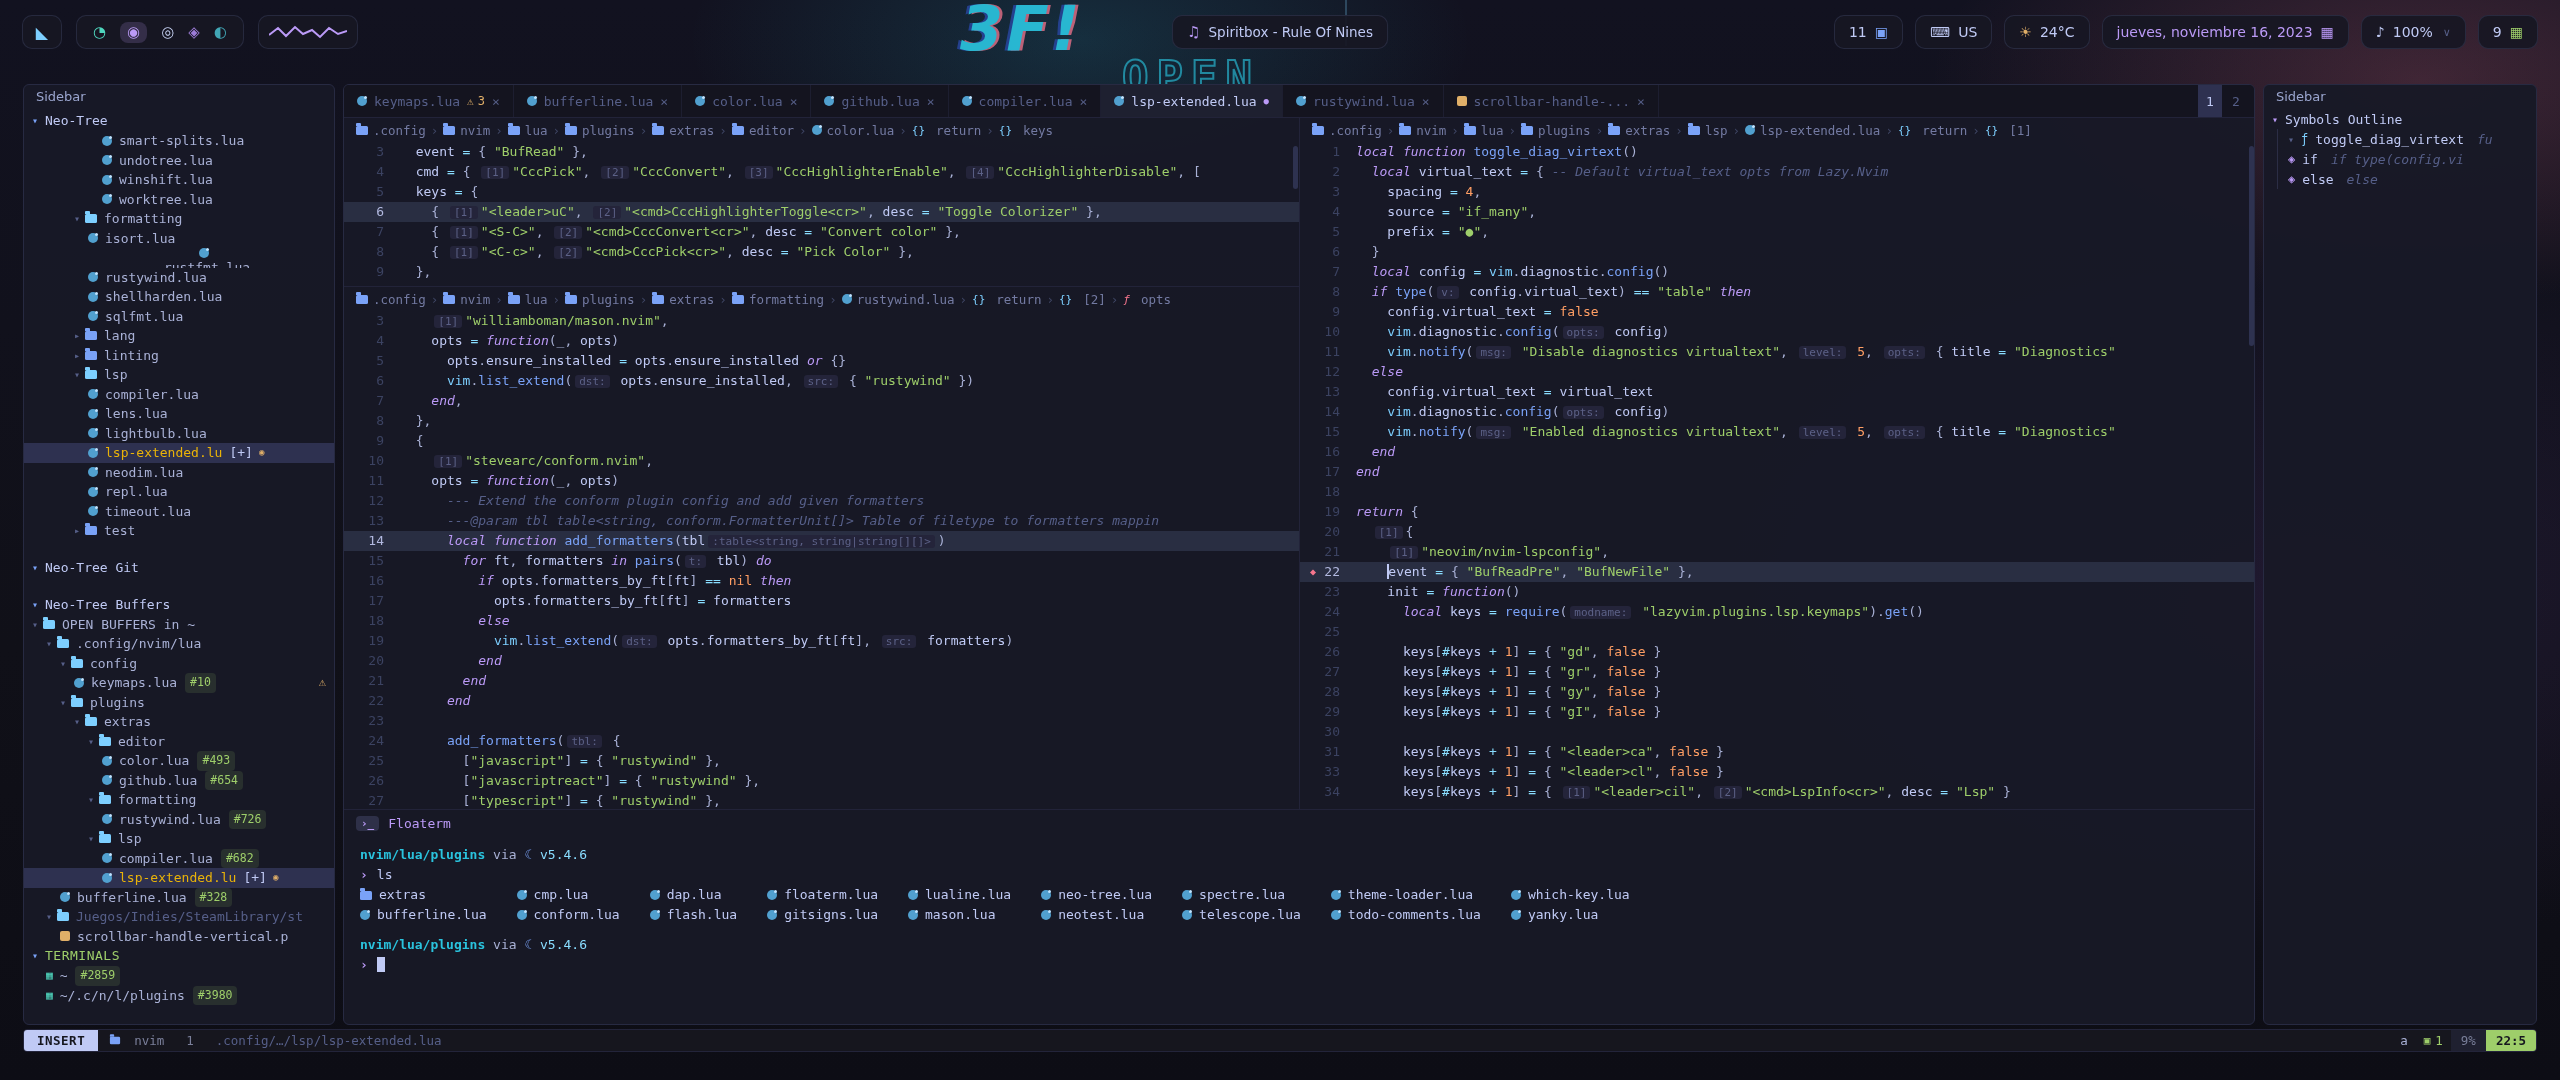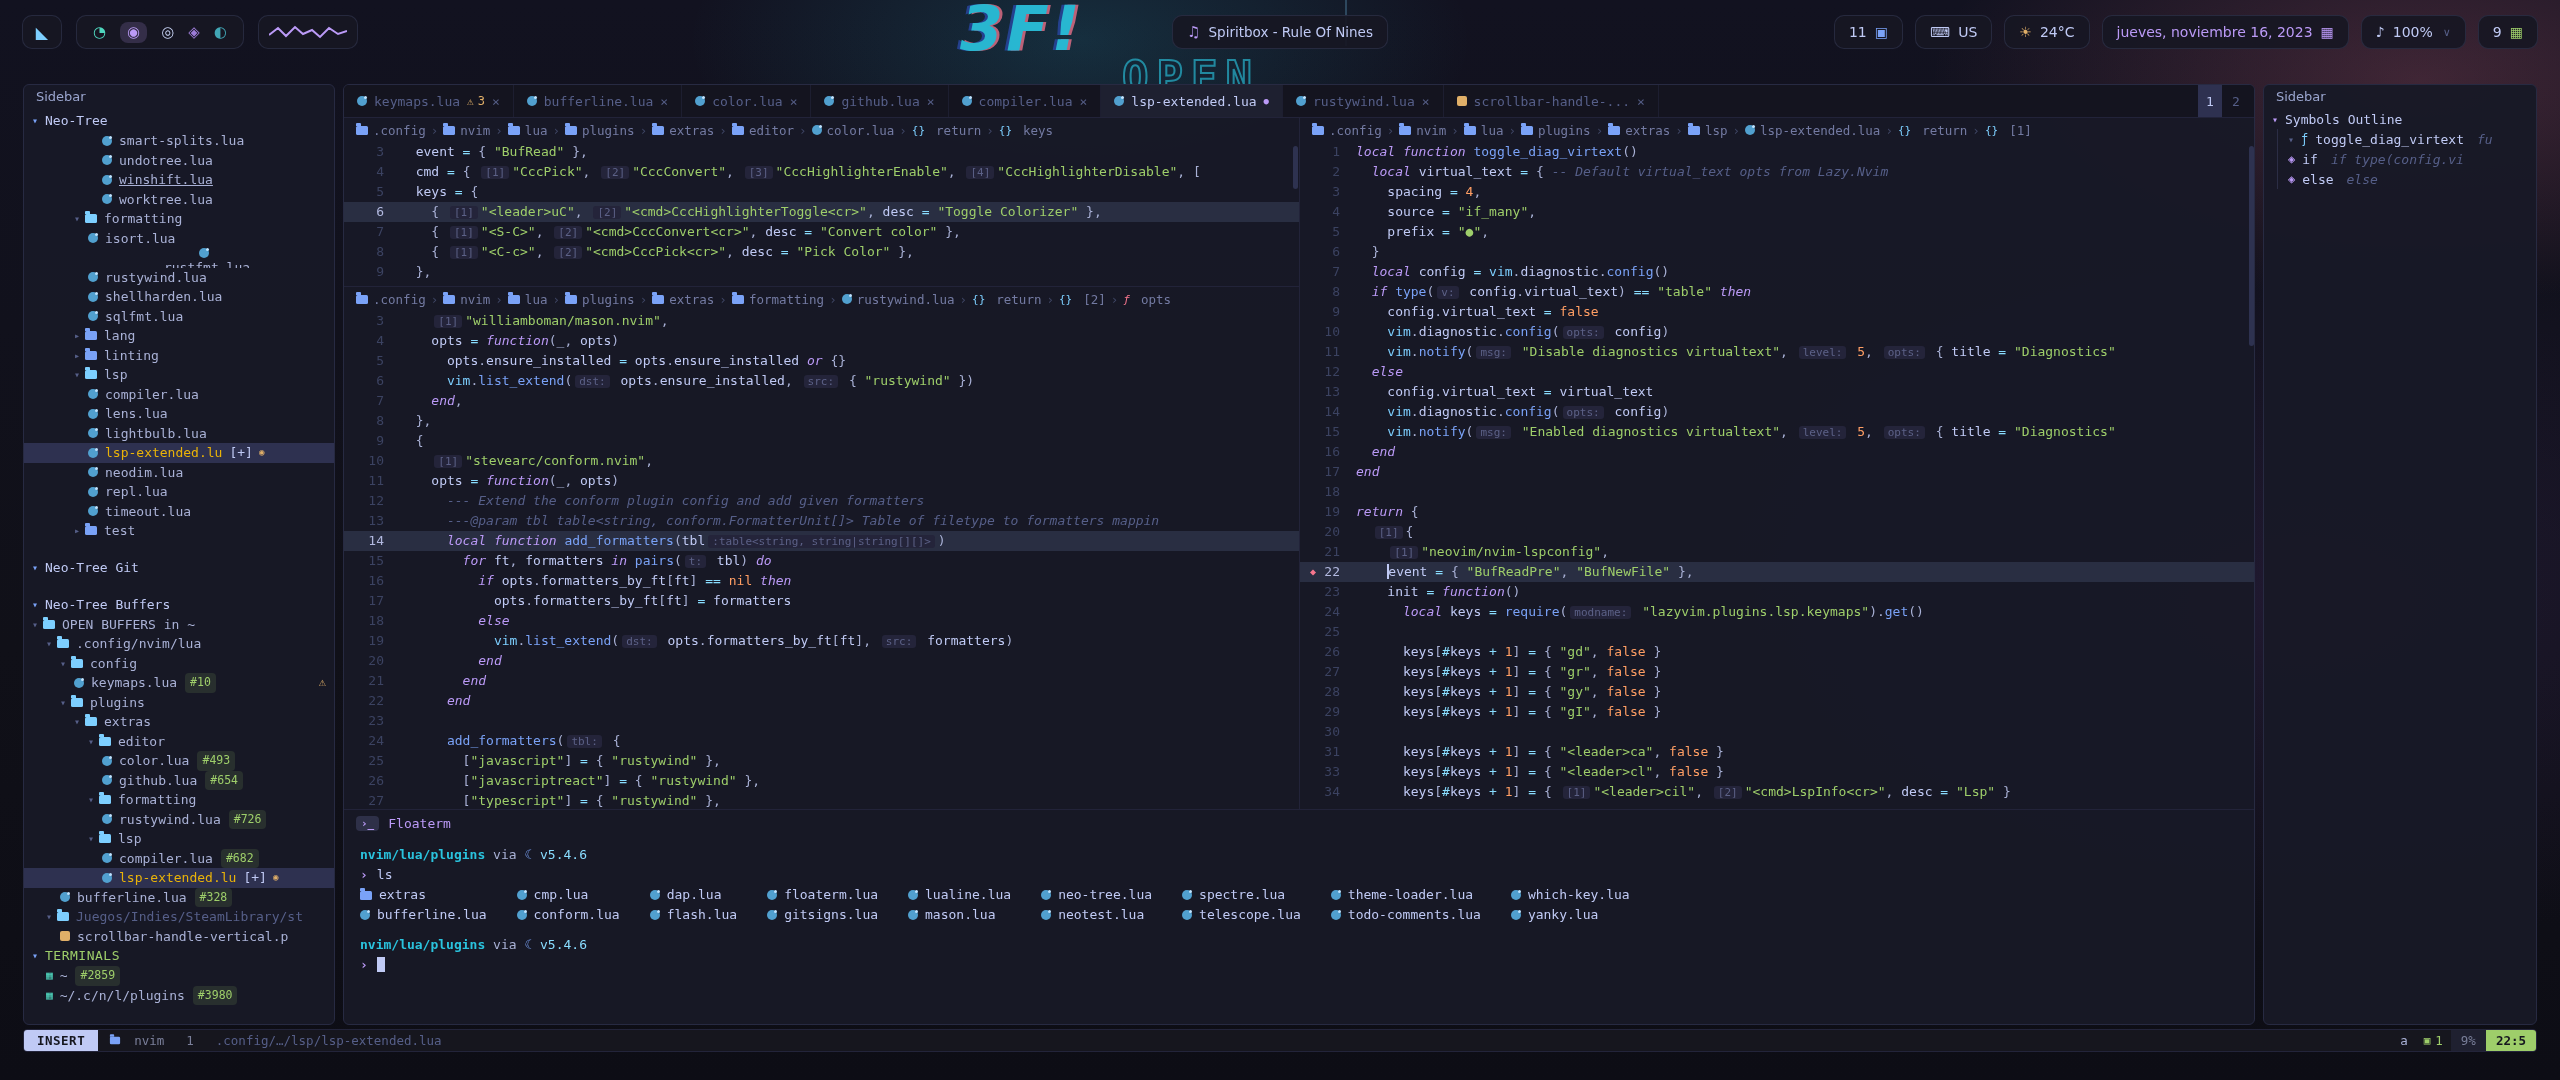--- a/index.html
+++ b/index.html
@@ -240,21 +240,21 @@
           <div class="tree-row" style="padding-left: 78px;">
             <span class="ic ic-lua"></span>
             <span class="t-label">smart-splits.lua</span>
             <span class="t-spacer"></span>
           </div>
           <div class="tree-row" style="padding-left: 78px;">
             <span class="ic ic-lua"></span>
             <span class="t-label">undotree.lua</span>
             <span class="t-spacer"></span>
           </div>
-          <div class="tree-row" style="padding-left: 78px; text-decoration: underline;">
+          <div class="tree-row" style="padding-left: 78px;">
             <span class="ic ic-lua"></span>
             <span class="t-label">winshift.lua</span>
             <span class="t-spacer"></span>
           </div>
           <div class="tree-row" style="padding-left: 78px;">
             <span class="ic ic-lua"></span>
             <span class="t-label">worktree.lua</span>
             <span class="t-spacer"></span>
           </div>
           <div class="tree-row" style="padding-left: 50px;">

